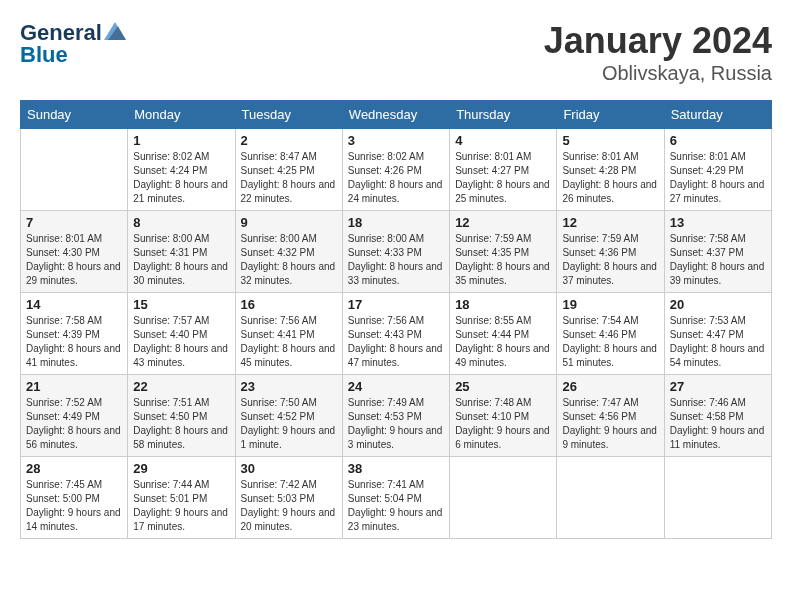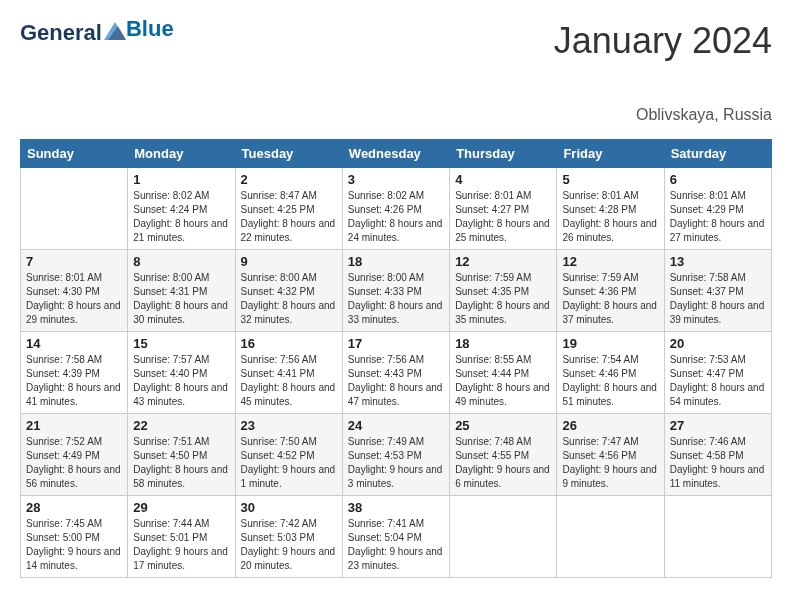--- a/index.html
+++ b/index.html
@@ -15,48 +15,47 @@
       padding: 20px 20px 10px 20px;
     }
     .header {
       display: flex;
       justify-content: space-between;
       align-items: flex-start;
       margin-bottom: 15px;
     }
     .logo {
       display: flex;
-      flex-direction: row;
+      flex-direction: column;
       align-items: flex-start;
     }
     .title-section {
       text-align: right;
     }
     .month-title {
       font-size: 36px;
       color: #333;
-      font-weight: normal;
+      font-weight: bold;
     }
     .location {
-      font-size: 16px;
+      font-size: 20px;
       color: #555;
-      margin-top: 44px;
     }
     table {
       width: 100%;
       border-collapse: collapse;
       table-layout: fixed;
     }
     th {
       background-color: #2e6da4;
       color: #fff;
       text-align: left;
       padding: 6px 6px;
       font-size: 13px;
-      font-weight: bold;
+      font-weight: normal;
       border: 1px solid #2e6da4;
     }
     td {
       border: 1px solid #ccc;
       vertical-align: top;
       padding: 4px 5px;
       font-size: 10.5px;
       color: #333;
       height: 80px;
     }
@@ -291,21 +290,21 @@
           <td>
             <span class="day-number">24</span>
             <div class="day-info">Sunrise: 7:49 AM
 Sunset: 4:53 PM
 Daylight: 9 hours
 and 3 minutes.</div>
           </td>
           <td>
             <span class="day-number">25</span>
             <div class="day-info">Sunrise: 7:48 AM
-Sunset: 4:55 PM
+Sunset: 4:10 PM
 Daylight: 9 hours
 and 6 minutes.</div>
           </td>
           <td>
             <span class="day-number">26</span>
             <div class="day-info">Sunrise: 7:47 AM
 Sunset: 4:56 PM
 Daylight: 9 hours
 and 9 minutes.</div>
           </td>

